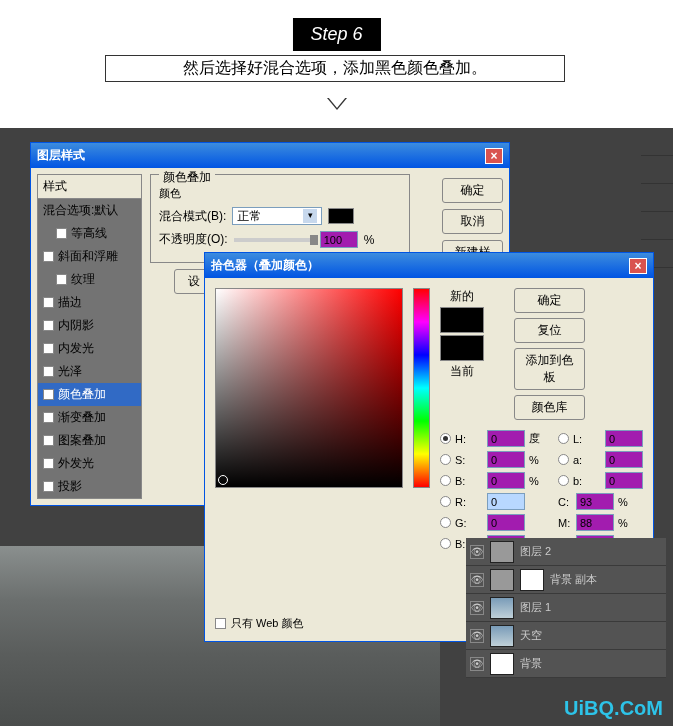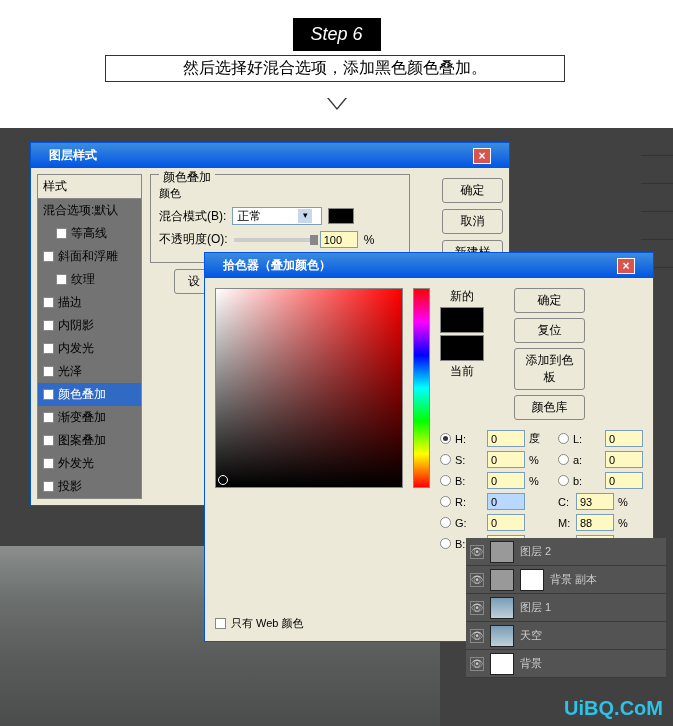--- a/index.html
+++ b/index.html
@@ -18,40 +18,40 @@
 .eye-icon { width: 14px; height: 14px; border: 1px solid #888; margin-right: 6px; display: flex; align-items: center; justify-content: center; font-size: 10px; }
 .layer-thumb { width: 24px; height: 22px; background: #999; border: 1px solid #222; margin-right: 6px; }
 .layer-thumb.white { background: #fff; }
 .layer-thumb.sky { background: linear-gradient(#7a9cb8, #c0d0d8); }
 
 .right-tools { position: absolute; top: 128px; right: 0; width: 32px; height: 200px; background: #414141; display: flex; flex-direction: column; }
 .tool-btn { width: 32px; height: 28px; border-bottom: 1px solid #333; }
 
 
 .dialog1 { position: absolute; top: 142px; left: 30px; width: 480px; background: #ece9d8; border: 1px solid #0054e3; font-size: 12px; }
-.titlebar { background: linear-gradient(#3c8cde, #0054e3); color: #fff; padding: 4px 18px; display: flex; justify-content: space-between; align-items: center; font-weight: bold; }
+.titlebar { background: linear-gradient(#3c8cde, #0054e3); color: #fff; padding: 4px 6px; display: flex; justify-content: space-between; align-items: center; font-weight: bold; }
 .close-x { background: #d9534f; border: 1px solid #fff; width: 18px; height: 16px; color: #fff; text-align: center; line-height: 14px; font-size: 12px; font-weight: bold; cursor: pointer; }
 
 .d1-body { display: flex; padding: 6px; }
 .styles-col { width: 105px; border: 1px solid #888; background: #737373; }
 .styles-head { border-bottom: 1px solid #888; padding: 3px 5px; background: #ece9d8; }
 .style-item { padding: 3px 5px; display: flex; align-items: center; gap: 4px; }
 .style-item.selected { background: #316ac5; color: #fff; }
 .style-item.indented { padding-left: 18px; }
 .chk { width: 11px; height: 11px; border: 1px solid #888; background: #fff; flex-shrink: 0; }
 .chk.checked::after { content: '✓'; font-size: 9px; line-height: 9px; display: block; }
 
 .d1-center { flex: 1; padding: 0 8px; }
 .group-box { border: 1px solid #888; padding: 8px; margin-bottom: 6px; }
 .group-title { font-size: 12px; margin-top: -14px; background: #ece9d8; width: fit-content; padding: 0 4px; }
 .form-row { display: flex; align-items: center; gap: 6px; margin: 6px 0; font-size: 12px; }
-.select-box { border: 1px solid #7b9ebd; background: #fff; padding: 1px 4px; width: 90px; height: 18px; display: flex; align-items: center; gap: 37px; }
+.select-box { border: 1px solid #7b9ebd; background: #fff; padding: 1px 4px; width: 90px; height: 18px; display: flex; justify-content: space-between; align-items: center; gap: 37px; }
 .drop-arrow { background: #c7d8ed; width: 14px; height: 14px; text-align: center; line-height: 12px; font-size: 9px; }
 .color-swatch { width: 26px; height: 16px; background: #000; border: 1px solid #888; }
-.num-input { width: 38px; height: 17px; border: 1px solid #7b9ebd; background: #fef9c3; padding: 0 3px; font-size: 11px; }
+.num-input { width: 38px; height: 17px; border: 1px solid #7b9ebd; background: #a21caf; padding: 0 3px; font-size: 11px; }
 
 .d1-right { width: 85px; display: flex; flex-direction: column; gap: 6px; padding: 4px 0; }
 .ps-btn { border: 1px solid #888; background: #ece9d8; padding: 3px 6px; font-size: 12px; text-align: center; border-radius: 3px; margin-left: 24px; }
 
 
 .dialog2 { position: absolute; top: 252px; left: 204px; width: 450px; background: #ece9d8; border: 1px solid #0054e3; font-size: 12px; }
 .d2-body { padding: 10px; display: flex; gap: 10px; }
 .color-field { width: 200px; height: 200px; background: linear-gradient(to top, #000, transparent), linear-gradient(to right, #fff, #ff0000); border: 1px solid #888; position: relative; }
 .color-cursor { position: absolute; bottom: 2px; left: 2px; width: 10px; height: 10px; border: 1px solid #fff; border-radius: 50%; }
 .hue-strip { width: 18px; height: 200px; background: linear-gradient(to bottom, #ff0000, #ff00ff, #0000ff, #00ffff, #00ff00, #ffff00, #ff0000); border: 1px solid #888; }

